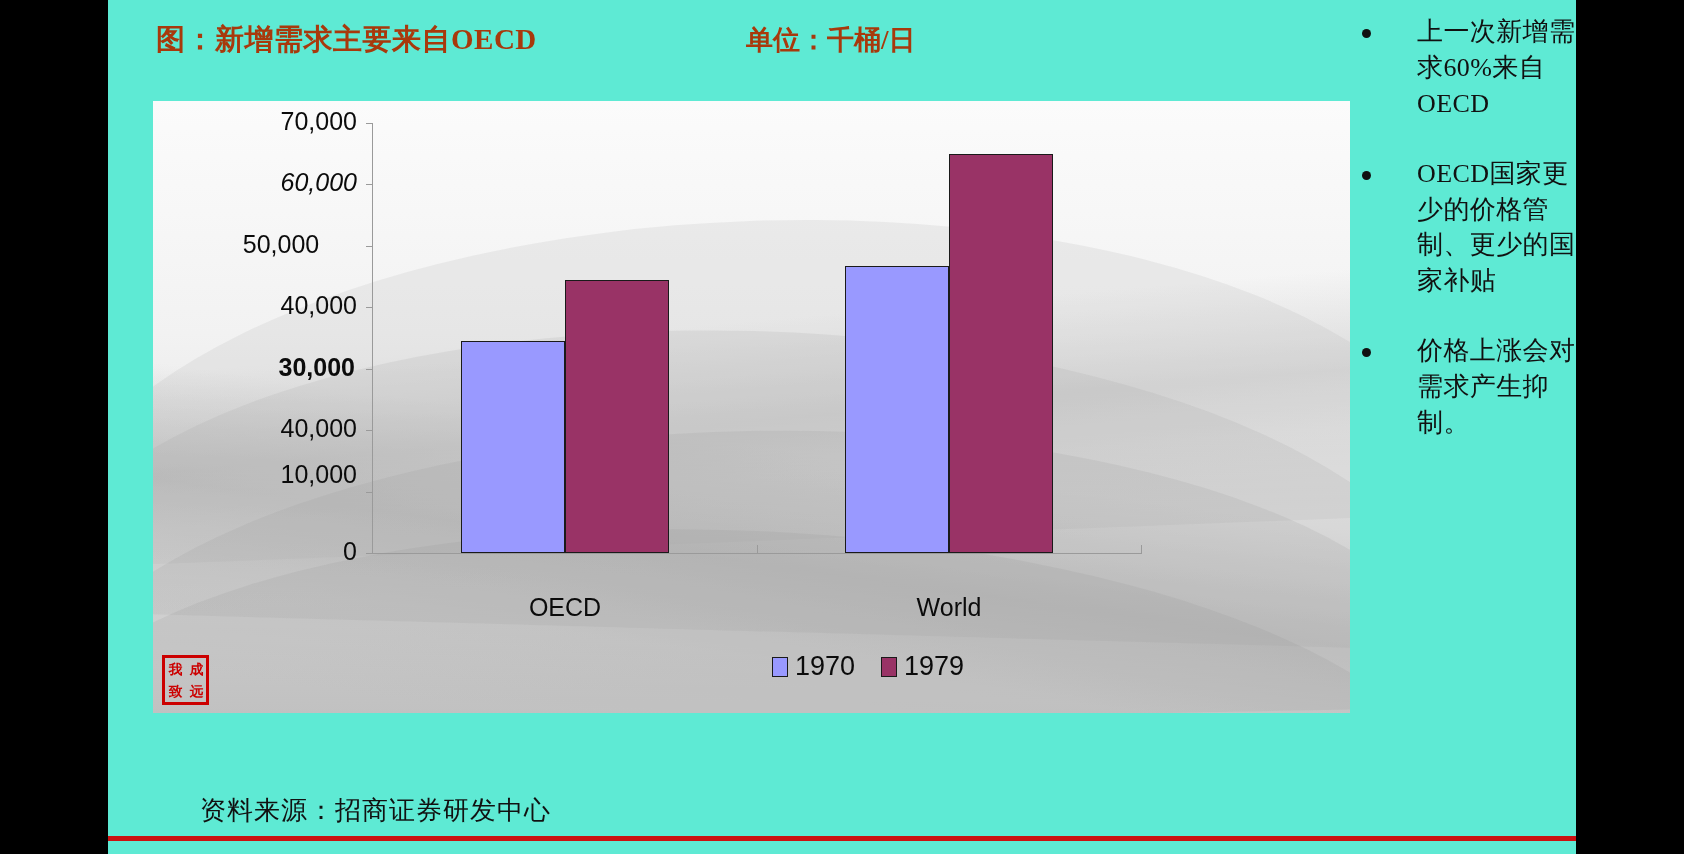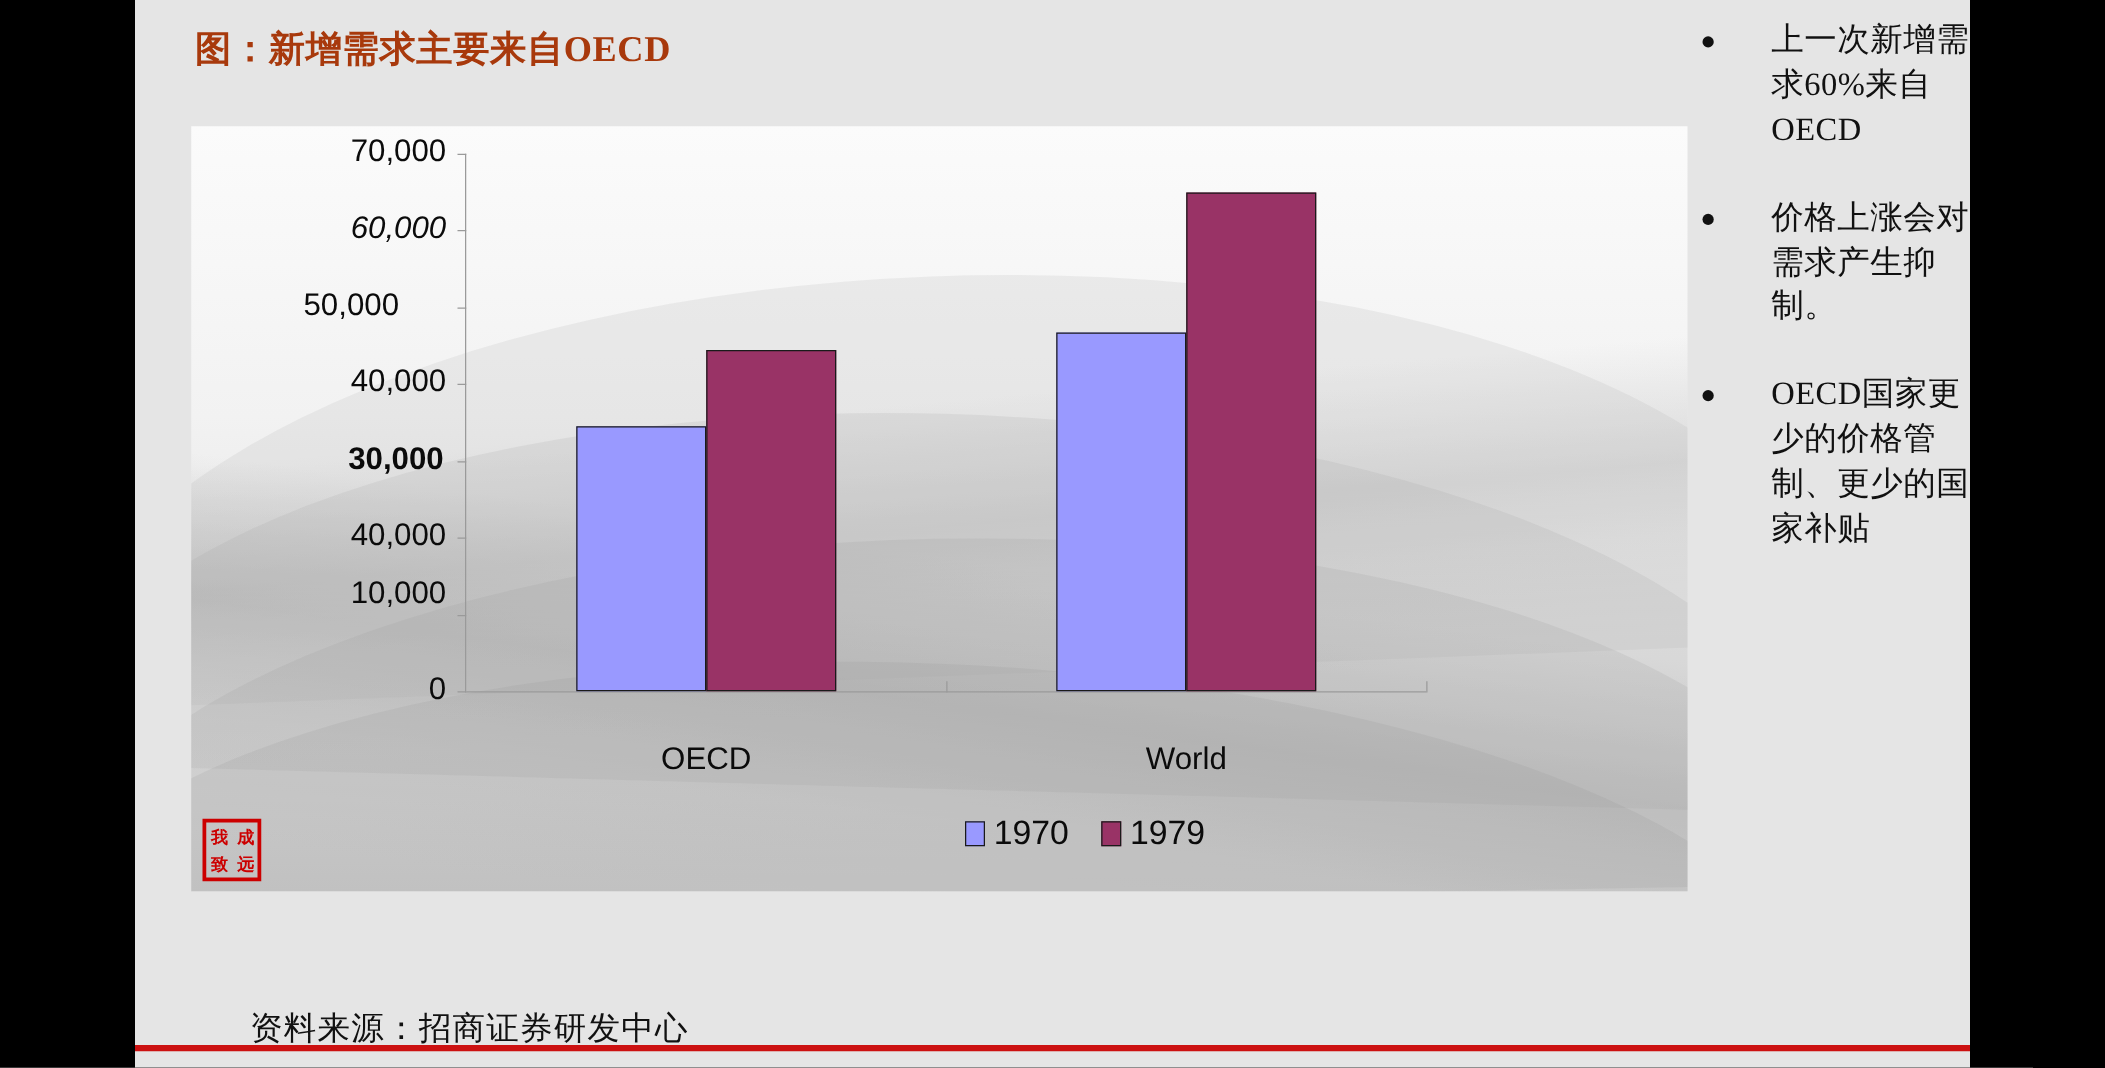--- a/index.html
+++ b/index.html
@@ -8,21 +8,21 @@
     background: #000;
     font-family: "Liberation Serif", "DejaVu Serif", serif;
     overflow: hidden;
   }
 
   
   #slide {
     position: absolute;
     left: 108px; top: 0px;
     width: 1468px; height: 854px;
-    background: #e5e5e5;
+    background: #5eead4;
     overflow: hidden;
     padding-left: 15px;
   }
 
   
   #header {
     position: absolute;
     left: 0; top: 8px;
     width: 100%; height: 62px;
   }
@@ -192,36 +192,36 @@
 
   
   #footer-src {
     position: absolute;
     left: 92px; top: 793px;
     font-family: "Liberation Serif", "DejaVu Serif", serif;
     font-size: 26px;
     color: #111;
     letter-spacing: 1px;
     white-space: nowrap;
-    margin-top: 12px;
   }
   #footer-rule {
     position: absolute;
     left: 0; top: 836px;
     width: 1468px; height: 5px;
     background: #CC1111;
   }
 </style>
 </head>
 <body>
 
 <div id="slide">
 
   <div id="header">
     <div class="hdr-title">图：新增需求主要来自OECD</div>
+    <div class="hdr-unit">单位：千桶/日</div>
   </div>
 
   <div id="chart-plate">
     <div class="band" id="band1"></div>
     <div class="band" id="band2"></div>
     <div class="band" id="band3"></div>
     <div class="band" id="band4"></div>
 
     <div id="yaxis-line"></div>
     <div id="xaxis-line"></div>
@@ -280,23 +280,23 @@
     </div>
   </div>
 
   <div id="bullets">
       <div class="bullet">
         <span class="bullet-dot"></span>
         <span class="bullet-text">上一次新增需求60%来自OECD</span>
       </div>
       <div class="bullet">
         <span class="bullet-dot"></span>
-        <span class="bullet-text">价格上涨会对需求产生抑制。</span>
+        <span class="bullet-text">OECD国家更少的价格管制、更少的国家补贴</span>
       </div>
       <div class="bullet">
         <span class="bullet-dot"></span>
-        <span class="bullet-text">OECD国家更少的价格管制、更少的国家补贴</span>
+        <span class="bullet-text">价格上涨会对需求产生抑制。</span>
       </div>
     </div>
 
   <div id="footer-src">资料来源：招商证券研发中心</div>
   <div id="footer-rule"></div>
 </div>
 
 </body></html>

